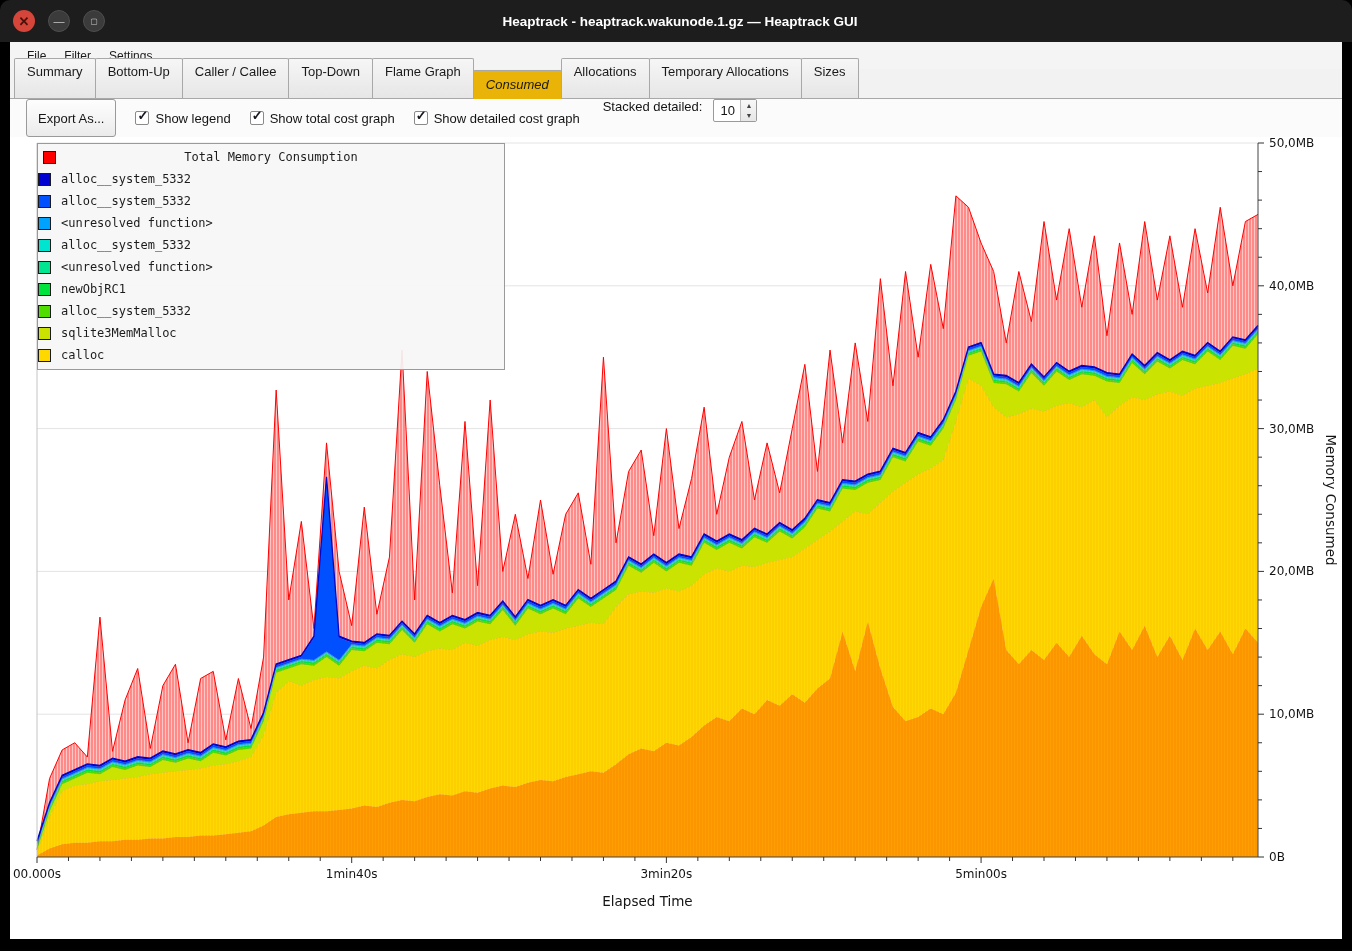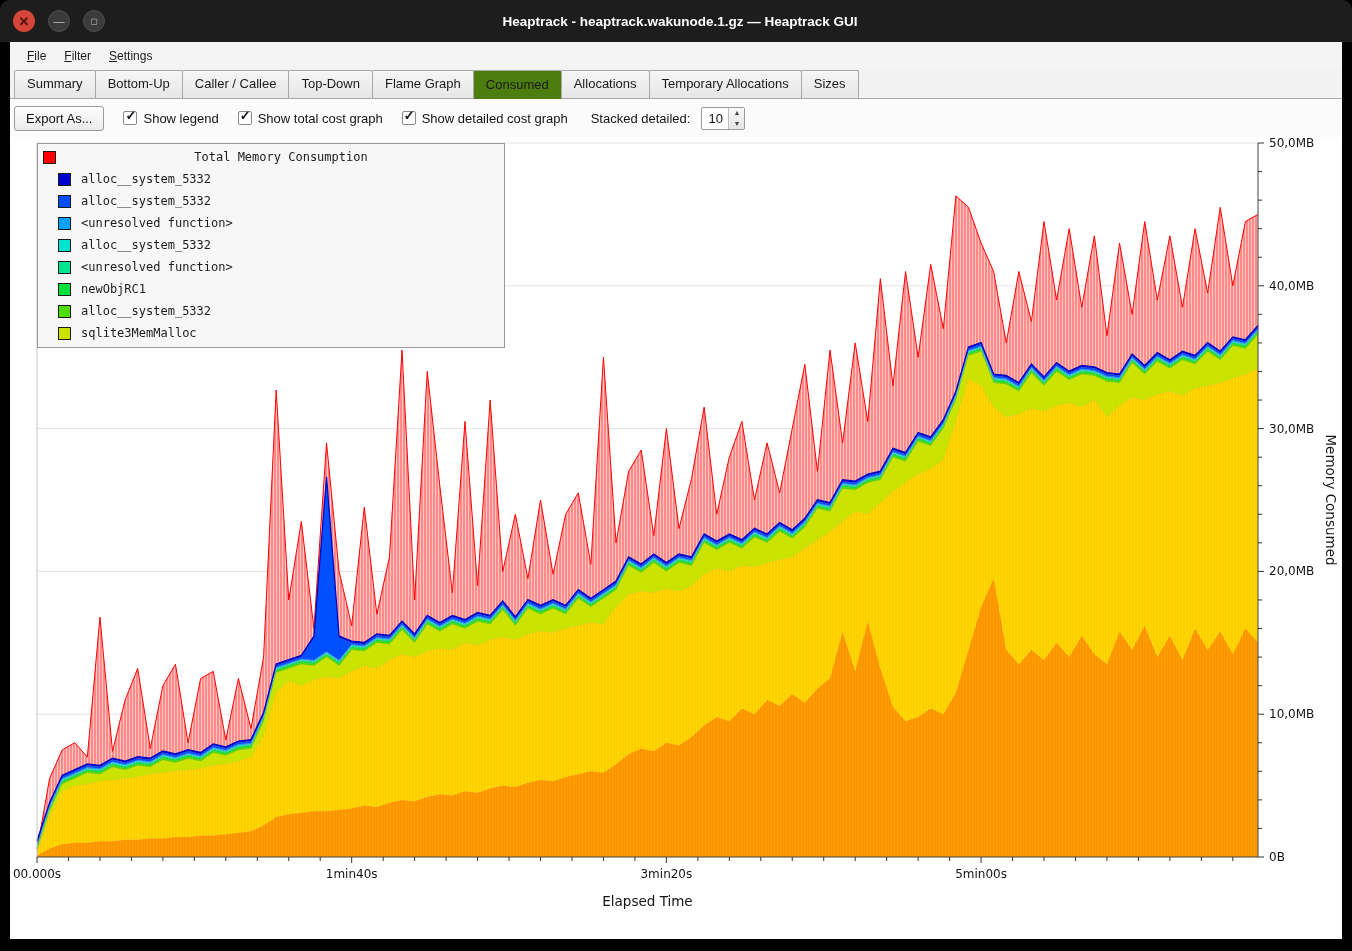--- a/index.html
+++ b/index.html
@@ -25,29 +25,29 @@
   .app { position:absolute; top:42px; left:10px; right:10px; bottom:12px;
          background:#fbfbfb; display:flex; flex-direction:column; }
 
   .menubar { height:27px; background:#f4f4f4; display:flex; align-items:center;
              padding-left:8px; font-size:12px; color:#1a1a1a; }
   .menu-item { display:inline-block; padding:3px 9px; }
   .menu-item::first-letter { text-decoration:underline; }
 
   .tabbar { height:30px; background:#f2f2f2; display:flex; align-items:flex-end;
             padding-left:4px; border-bottom:1px solid #a8a8a8; }
-  .tab { height:28px; line-height:25px; padding:0 12px; font-size:13px;
+  .tab { height:40px; line-height:25px; padding:0 12px; font-size:13px;
          background:linear-gradient(#f6f6f6,#e6e6e6); border:1px solid #a8a8a8;
          border-bottom:none; margin-right:-1px; border-radius:2px 2px 0 0;
          color:#1a1a1a; position:relative; white-space:nowrap; }
-  .tab.active { background:#4d7c0f; height:29px; line-height:28px;
-                margin-bottom:-1px; z-index:2; }
-
-  .toolbar { height:38px; background:#fbfbfb; display:flex; align-items:center;
-             padding-left:4px; gap:19px; font-size:13px; color:#141414; }
+  .tab.active { background:#eab308; height:29px; line-height:28px;
+                margin-bottom:-1px; z-index:2;font-style:italic; }
+
+  .toolbar { height:38px; background:#fbfbfb; display:flex; 
+             padding-left:16px; gap:19px; font-size:13px; color:#141414; }
   .btn { border:1px solid #9a9a9a; border-radius:3px;
          background:linear-gradient(#fefefe,#ebebeb); padding:4px 11px;
          font-size:13px; color:#141414; }
   .cb { display:flex; align-items:center; gap:6px; }
   .cb .box { width:14px; height:14px; background:#fff; border:1px solid #8a8a8a;
              border-radius:2px; position:relative; flex:none; }
   .cb .check { position:absolute; top:-4px; left:1px; font-size:13px;
                font-weight:bold; color:#15151f; }
   .stacked-label { margin-left:4px; }
   .spin { display:flex; border:1px solid #9a9a9a; border-radius:2px;
@@ -60,21 +60,21 @@
               font-size:7px; color:#444; }
 
   
   .chart-area { flex:1; background:#fff; position:relative; overflow:hidden; }
   .chart-area svg { position:absolute; inset:0; width:100%; height:100%; }
   .legend { position:absolute; left:27px; top:6px; width:468px;
             background:rgba(246,246,246,0.93); border:1px solid #9a9a9a;
             font-family:"DejaVu Sans Mono", monospace; font-size:12px;
             color:#1c1c1c; padding:2px 0 3px; }
   .legend-row { display:flex; align-items:center; height:22px;
-                padding-left:20px; position:relative; white-space:nowrap; }
+                padding-left:0; position:relative; white-space:nowrap; }
   .legend-swatch { width:13px; height:13px; border:1px solid #1a1a1a;
                    margin-right:10px; flex:none; }
   .legend-title-row { justify-content:center; }
   .legend-title-row .legend-swatch { position:absolute; left:5px; margin:0; }
 </style>
 </head>
 <body>
 
 <div class="stage">
 
@@ -288,17 +288,21 @@
             <span>newObjRC1</span>
           </div>
           <div class="legend-row">
             <span class="legend-swatch" style="background: rgb(79, 220, 0);"></span>
             <span>alloc__system_5332</span>
           </div>
           <div class="legend-row">
             <span class="legend-swatch" style="background: rgb(203, 227, 0);"></span>
             <span>sqlite3MemMalloc</span>
           </div>
+          <div class="legend-row">
+            <span class="legend-swatch" style="background: rgb(255, 216, 0);"></span>
+            <span>calloc</span>
+          </div>
         </div>
     </div>
 
   </div>
 </div>
 
 </body></html>

